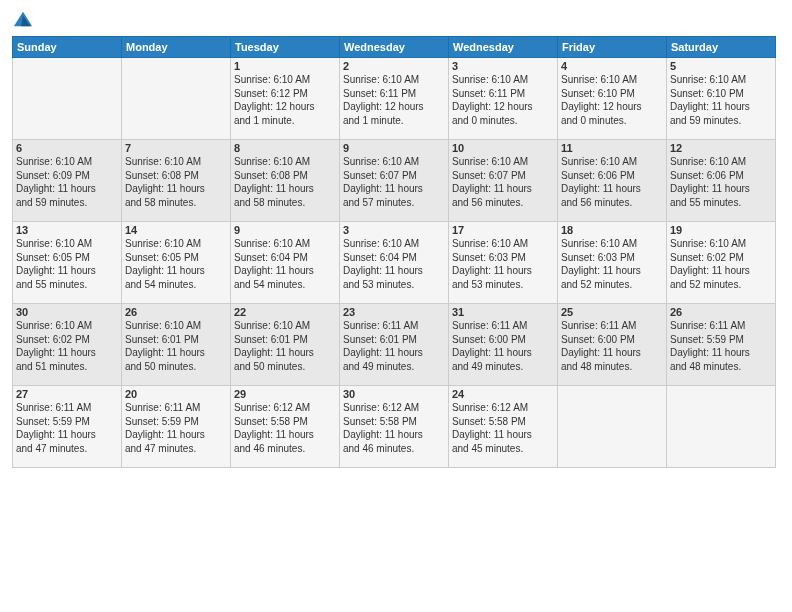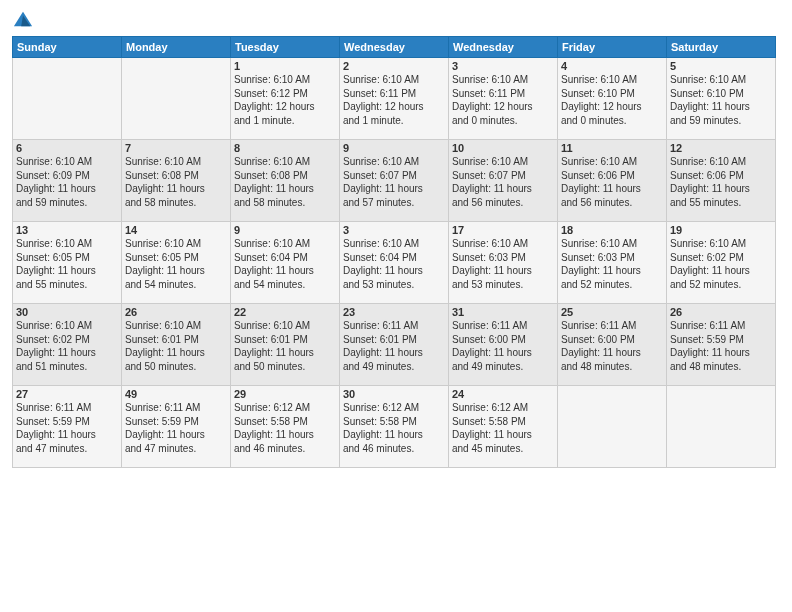--- a/index.html
+++ b/index.html
@@ -317,21 +317,21 @@
         </tr>
         <tr>
           <td>
             <span class="day-num">27</span>
             <div class="day-info" style="white-space: pre-line;">Sunrise: 6:11 AM
 Sunset: 5:59 PM
 Daylight: 11 hours
 and 47 minutes.</div>
           </td>
           <td>
-            <span class="day-num">49</span>
+            <span class="day-num">20</span>
             <div class="day-info" style="white-space: pre-line;">Sunrise: 6:11 AM
 Sunset: 5:59 PM
 Daylight: 11 hours
 and 47 minutes.</div>
           </td>
           <td>
             <span class="day-num">29</span>
             <div class="day-info" style="white-space: pre-line;">Sunrise: 6:12 AM
 Sunset: 5:58 PM
 Daylight: 11 hours

